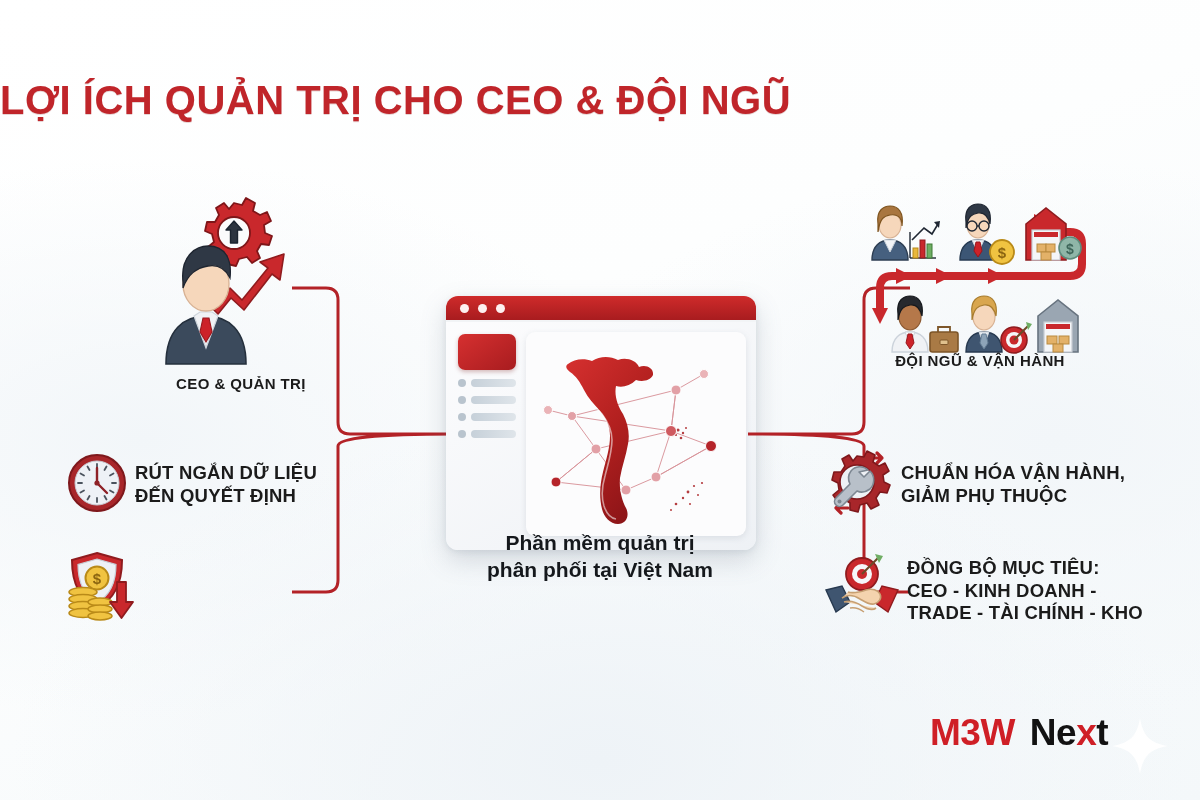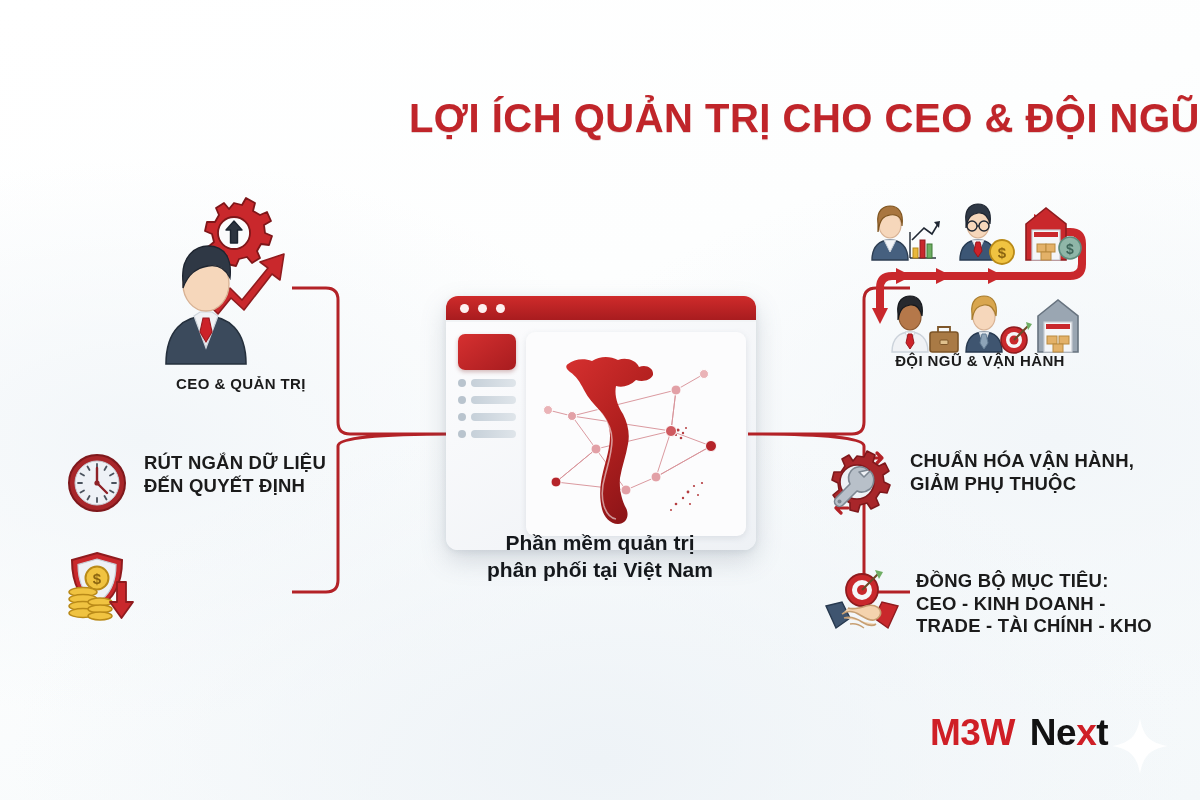--- a/index.html
+++ b/index.html
@@ -12,51 +12,51 @@
       radial-gradient(ellipse 60% 50% at 88% 55%, #f2f6f9 0%, rgba(242,246,249,0) 70%),
       linear-gradient(160deg, #ffffff 0%, #fdfefe 40%, #f4f8fa 100%);
     position: relative;
     overflow: hidden;
     -webkit-font-smoothing: antialiased;
   }
   #stage { position: relative; width: 1200px; height: 800px; }
 
   
   .title {
-    position: absolute; top: 96px; left: 0; width: 1200px;
-    text-align: right;
+    position: absolute; top: 78px; left: 0; width: 1200px;
+    text-align: left;
     font-size: 40px;
     font-weight: 700;
     letter-spacing: 0.5px;
     color: #c0252a;
     text-shadow: 0 1px 0 rgba(120,20,20,.18);
   }
 
   
   .col-heading {
     position: absolute;
     font-size: 15px;
     font-weight: 700;
     color: #1b1b1b;
     letter-spacing: 0.4px;
     white-space: nowrap;
   }
   #heading-left  { left: 96px;  top: 375px; width: 290px; text-align: center; }
   #heading-right { left: 820px; top: 352px; width: 320px; text-align: center; }
 
   
-  .bullet { position: absolute; display: flex; align-items: flex-start; gap: 16px; }
+  .bullet { position: absolute; display: flex; align-items: center; gap: 7px; }
   .bullet .btext {
     font-size: 18.5px; font-weight: 700; color: #1b1b1b;
     line-height: 1.22; letter-spacing: 0.2px; white-space: pre-line;
   }
   #bullet-l1 { left: 66px; top: 452px; }
   #bullet-l2 { left: 60px; top: 548px; }
   #bullet-r1 { left: 824px; top: 450px; }
-  #bullet-r2 { left: 824px; top: 570px; }
+  #bullet-r2 { left: 824px; top: 554px; }
   .icon-box { flex: 0 0 auto; display: block; }
 
   
   #browser {
     position: absolute; left: 446px; top: 296px; width: 310px; height: 254px;
     background: linear-gradient(150deg,#fdfdfe 0%,#eef1f5 100%);
     border-radius: 12px;
     box-shadow: 0 10px 26px rgba(90,105,125,.22), 0 2px 6px rgba(90,105,125,.12);
     overflow: hidden;
   }

